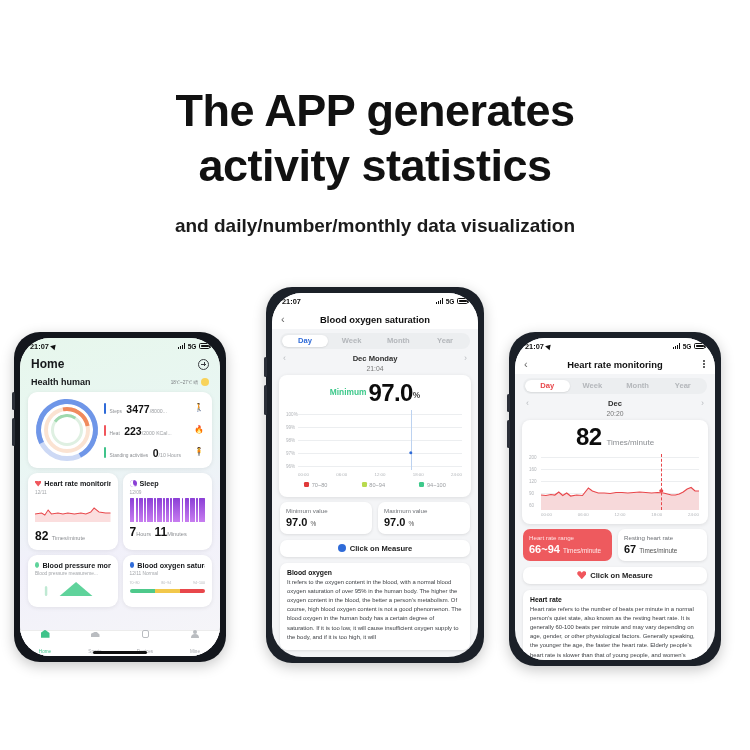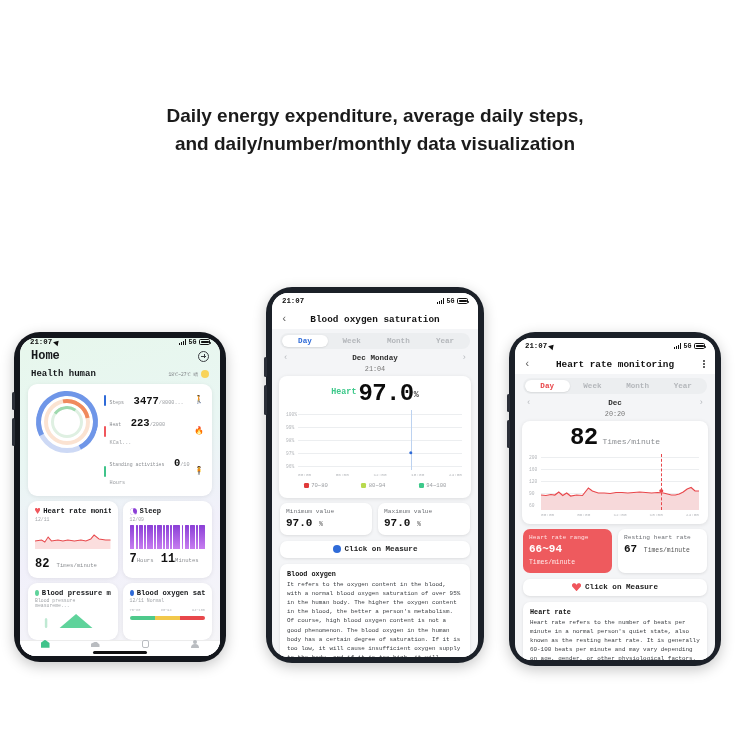--- a/index.html
+++ b/index.html
@@ -35,24 +35,23 @@
   .phone {
     position: absolute;
     background: #13161c;
     border-radius: 26px;
     padding: 6px;
     box-shadow: 0 4px 14px rgba(0,0,0,.22);
   }
   .phone .screen {
     width: 100%; height: 100%;
     background: #fff;
-    border-radius: 16px;
+    border-radius: 30px;
     overflow: hidden;
     position: relative;
-    font-family: Liberation Mono, monospace;
   }
   .side-btn {
     position: absolute; left: -2px; width: 2.5px; background:#2b2f38; border-radius:2px;
   }
 
   
   .statusbar {
     height: 16px;
     display: flex; align-items: center; justify-content: space-between;
     padding: 0 10px;
@@ -202,22 +201,25 @@
   .bp-bar { height:4px; border-radius:2px; margin-top:4px; display:flex; overflow:hidden; }
   .sleepbars { display:flex; align-items:flex-end; gap:1.2px; height:24px; margin-top:3px; }
   .sleepbars i { display:block; border-radius:0.6px; background: linear-gradient(180deg,#8b3fd6,#c77df0); }
 </style>
 </head>
 <body>
 
 <div class="page">
 
   <div class="headline">
+    <h1>
+      <span>The APP generates</span><br>
+      <span>activity statistics</span>
+    </h1>
     <div class="subhead">
-      <div>Daily energy expenditure, average daily steps,</div>
       <div>and daily/number/monthly data visualization</div>
     </div>
   </div>
 
   <div class="phone" style="left:14px; top:332px; width:212px; height:330px;">
     <div class="side-btn" style="top:60px;height:18px;"></div>
     <div class="side-btn" style="top:86px;height:28px;"></div>
     <div class="screen">
       <div class="home-bg"></div>
       <div class="home-inner">
@@ -424,21 +426,21 @@
 
       <div class="daterow">
         <span class="chev">‹</span>
         <span>Dec Monday</span>
         <span class="chev">›</span>
       </div>
       <div class="timesmall">21:04</div>
 
       <div class="card" style="margin:3px 7px 0;padding:3px 0 9px;">
         <div class="bigval">
-          <span class="tag">Heart</span><span class="num">97.0</span><span class="unit">%</span>
+          <span class="tag">Minimum</span><span class="num">97.0</span><span class="unit">%</span>
         </div>
 
         <div class="chartwrap">
           <div class="gridline" style="top:4px"></div>
             <div class="ylab" style="top:4px">100%</div>
           <div class="gridline" style="top:17px"></div>
             <div class="ylab" style="top:17px">99%</div>
           <div class="gridline" style="top:30px"></div>
             <div class="ylab" style="top:30px">98%</div>
           <div class="gridline" style="top:43px"></div>

